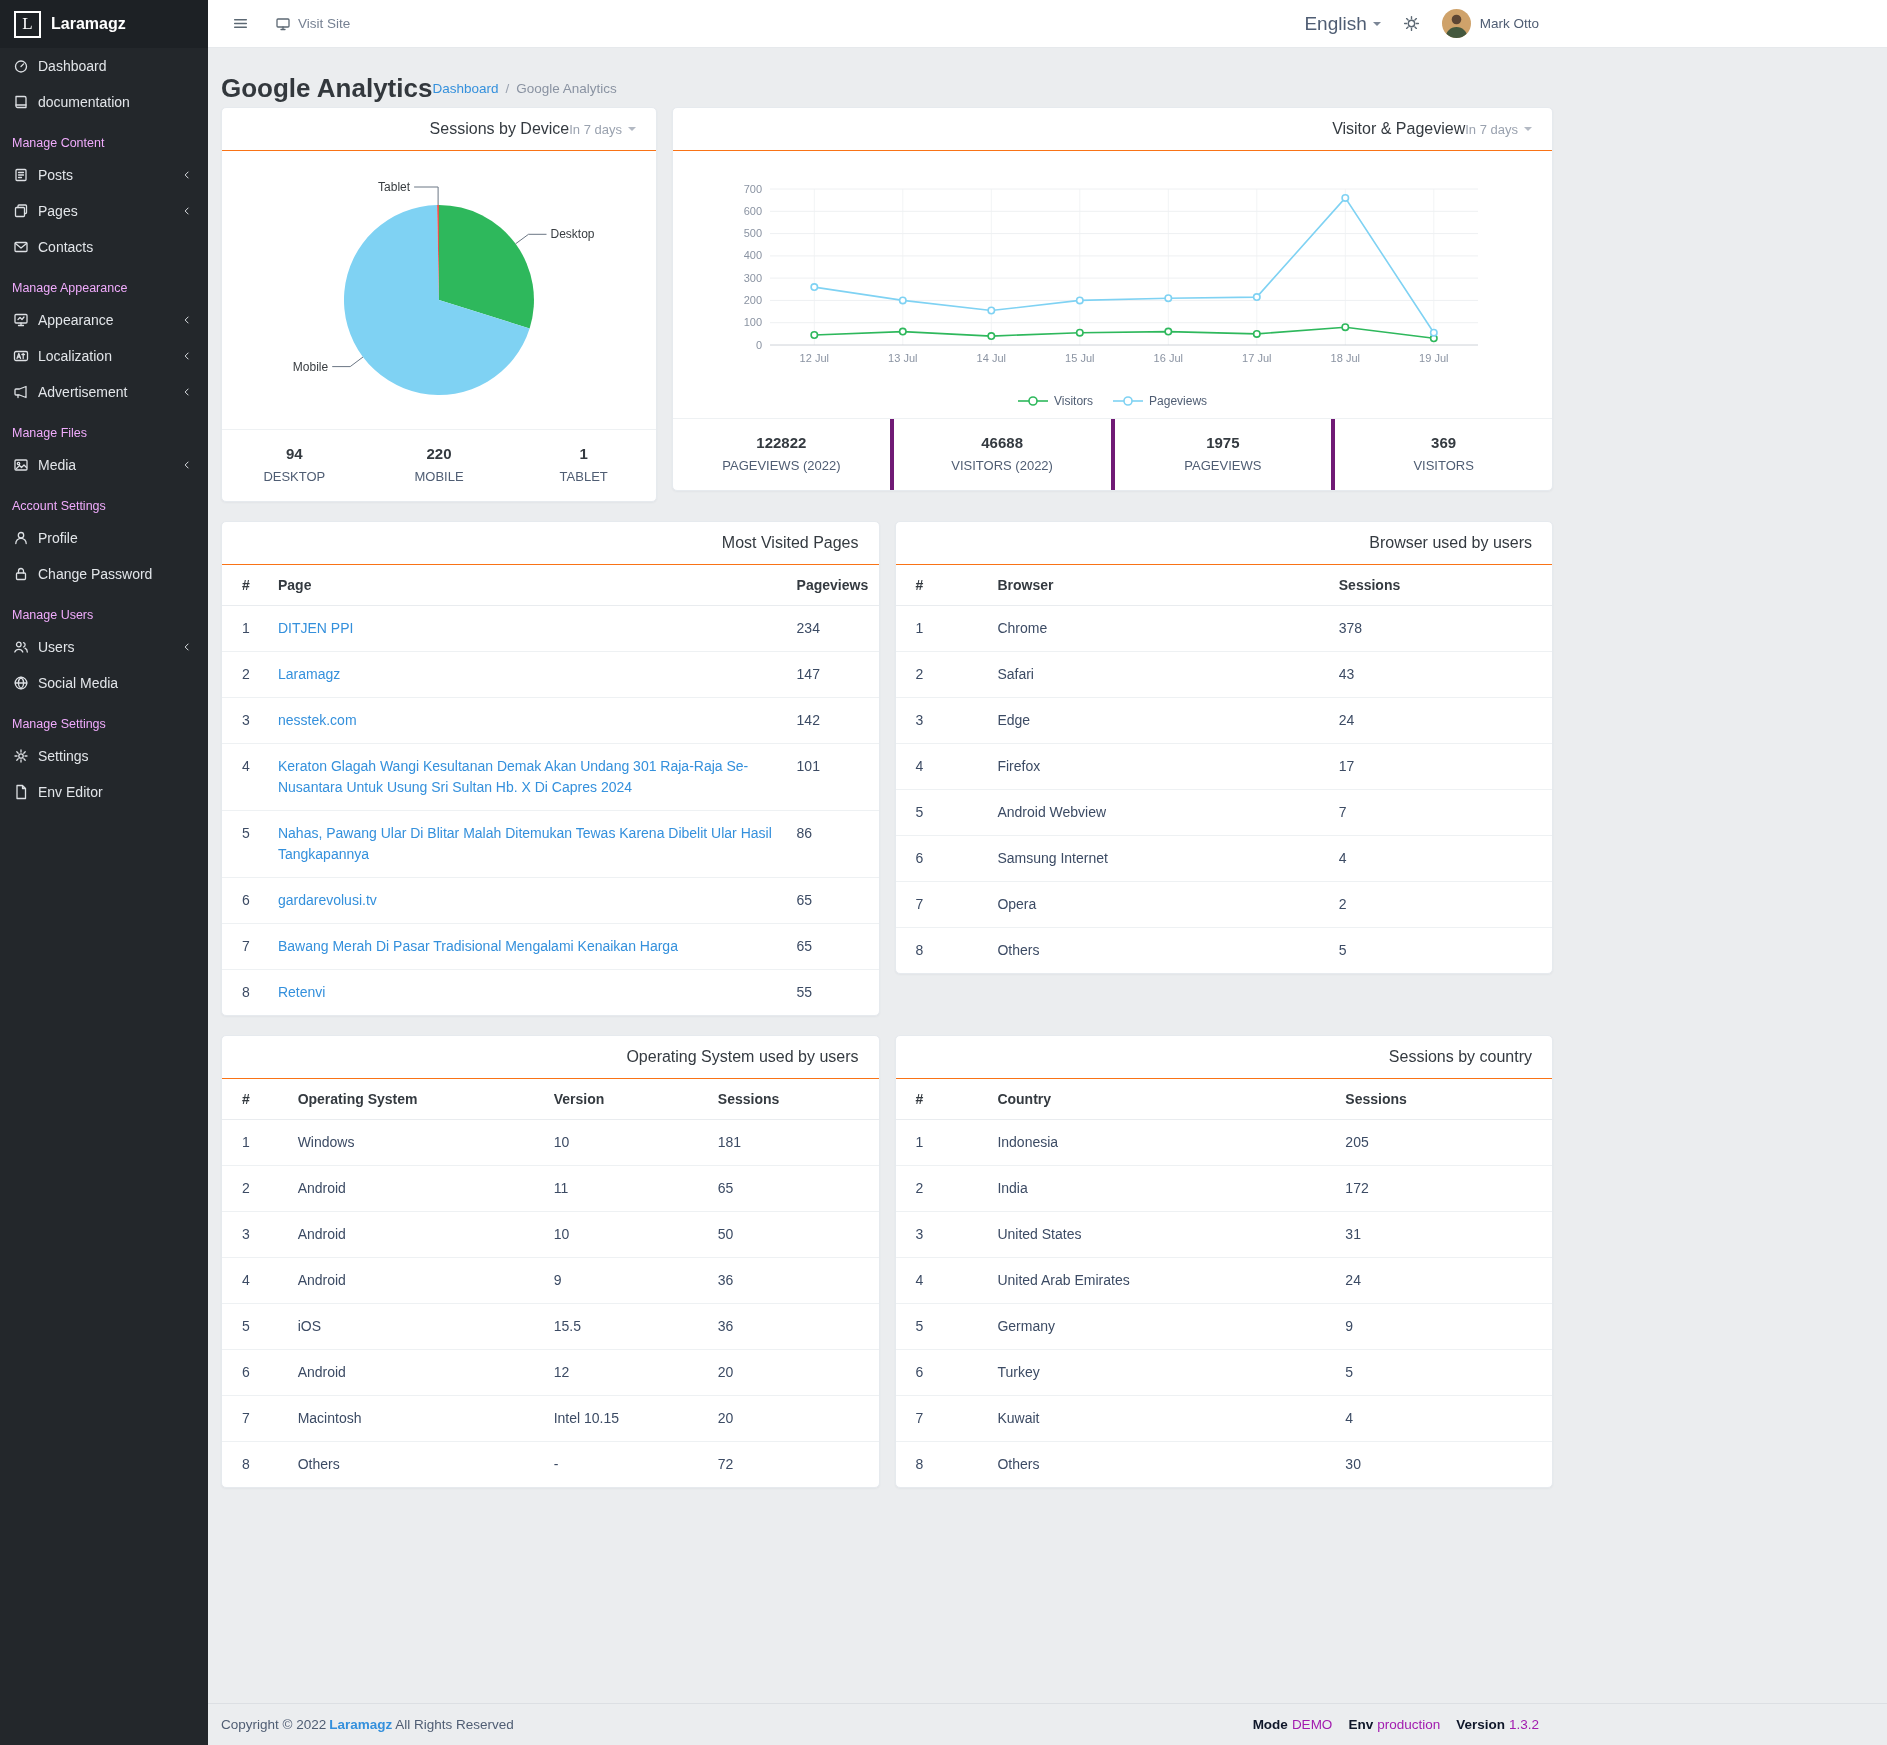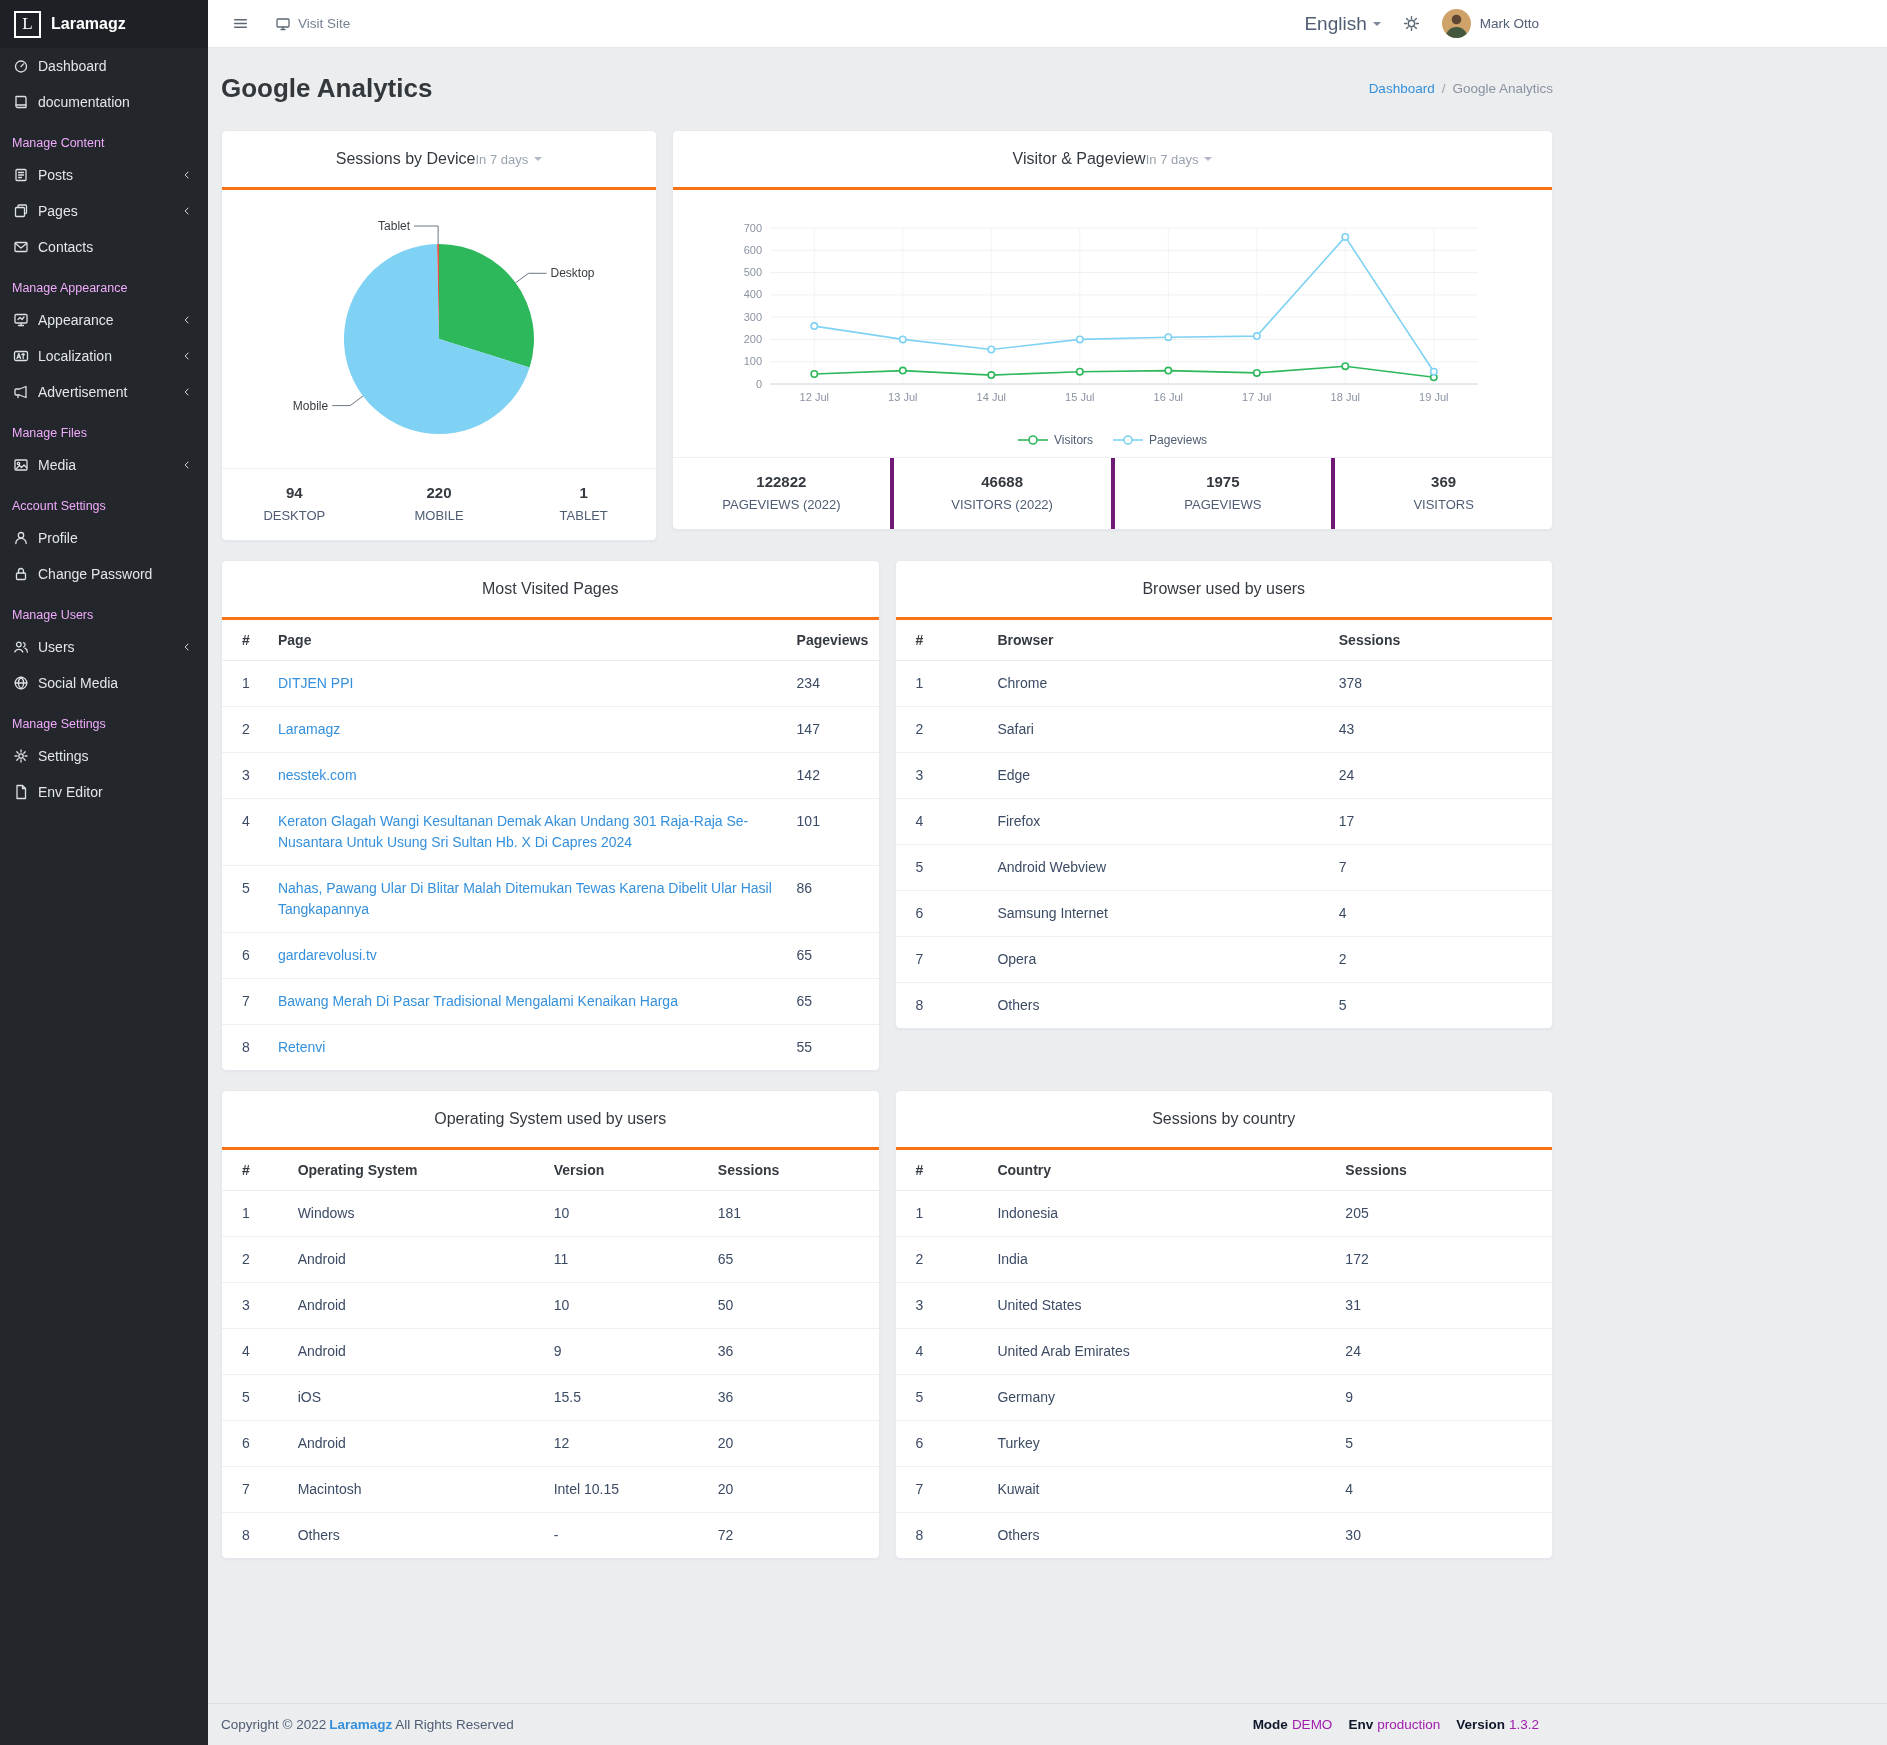--- a/index.html
+++ b/index.html
@@ -27,32 +27,32 @@
 .visit-site{display:flex;align-items:center;gap:7px;color:#768192;font-size:13.5px;cursor:pointer;text-decoration:none}
 .visit-site .icon{color:#5c6873}
 .topbar-right{margin-left:auto;display:flex;align-items:center;gap:22px}
 .lang{display:flex;align-items:center;gap:6px;color:#4f5d73;font-size:19px;cursor:pointer}
 .caret{display:inline-block;width:0;height:0;border-left:4px solid transparent;border-right:4px solid transparent;border-top:4px solid currentColor;opacity:.75}
 .user{display:flex;align-items:center;gap:9px;font-size:13.5px;color:#4f5d73;cursor:pointer}
 .avatar{width:29px;height:29px;border-radius:50%;overflow:hidden;display:block}
 .avatar svg{display:block;width:29px;height:29px}
 
 .content{width:1345px;padding:0 0 0 13px;flex:1 0 auto}
-.page-head{display:flex;align-items:center;justify-content:space-between;margin:25px 0 26px;width:1332px}
+.page-head{display:flex;align-items:center;justify-content:flex-start;margin:25px 0 3px;width:1332px}
 .page-head h1{font-size:26px;font-weight:600;color:#33383d}
 .breadcrumb{font-size:13.5px}
 .breadcrumb a{color:#3490dc;text-decoration:none;cursor:pointer}
 .breadcrumb .sep{color:#9aa2af;margin:0 7px}
 .breadcrumb .cur{color:#8a93a2}
 .row{display:flex;gap:15px;width:1332px;align-items:flex-start;margin-bottom:19px}
 .card{background:#fff;border:1px solid #e6eaee;border-radius:5px;box-shadow:0 1px 2px rgba(60,75,100,.05)}
 .card-pie{width:436px}
 .card-visitor{width:881px}
 .card-half{flex:1}
-.card-header{display:flex;align-items:center;justify-content:center;padding:19px 20px;border-bottom:3px solid #f97316}
+.card-header{display:flex;align-items:center;justify-content:flex-end;padding:12px 20px;border-bottom:1px solid #f97316}
 .card-title{font-size:16px;color:#343a40}
 .period{display:flex;align-items:center;gap:6px;font-size:13px;color:#9aa2af;cursor:pointer}
 .pie-area{display:flex;justify-content:center;padding:6px 0 0}
 .chart-area{display:flex;flex-direction:column;align-items:center;padding:24px 0 10px}
 .legend{display:flex;gap:20px;align-items:center;margin-top:6px;font-size:12px;color:#4f5d73}
 .legend-item{display:flex;align-items:center;gap:6px;cursor:pointer}
 .stats{display:flex;border-top:1px solid #eef1f3}
 .stat{flex:1;text-align:center;padding:15px 8px 17px}
 .stat .v{font-weight:bold;font-size:15px;color:#343a40;margin-bottom:7px}
 .stat .l{font-size:13px;color:#4f5d73}

